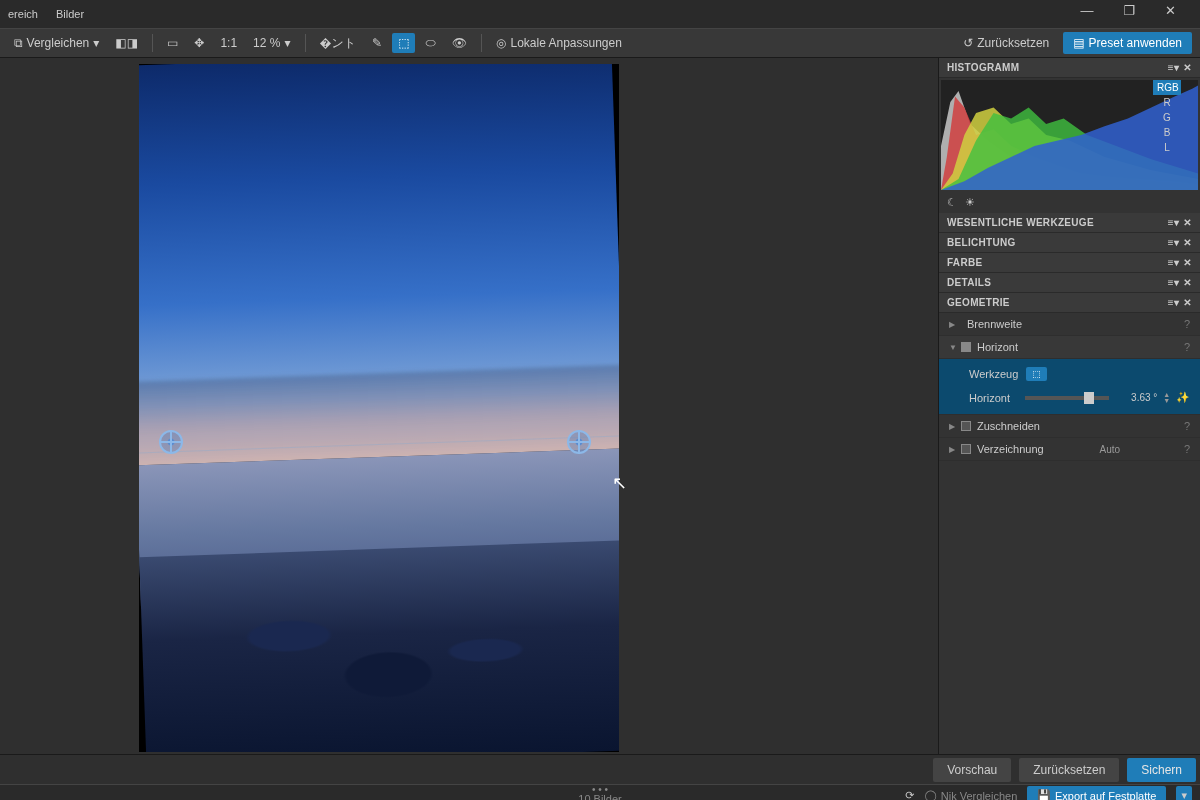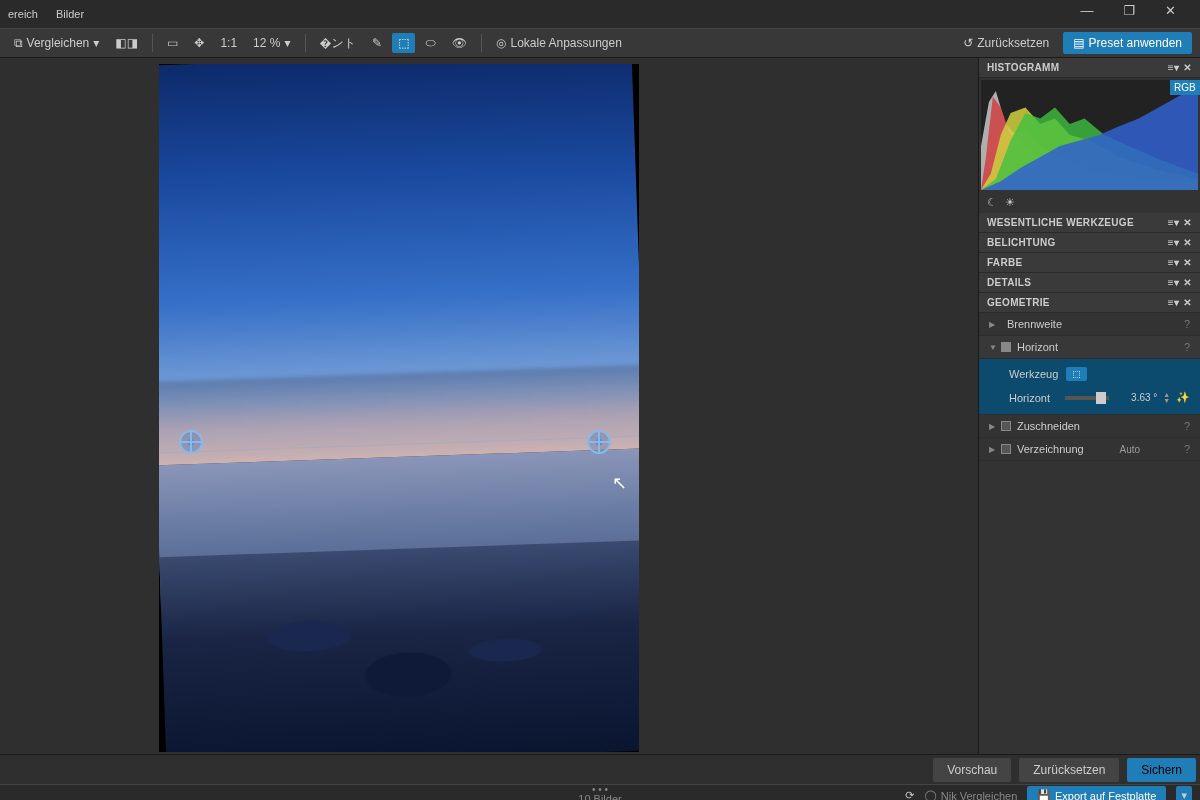--- a/index.html
+++ b/index.html
@@ -28,26 +28,26 @@
 .rocks { position: absolute; bottom: 0; left: 0; right: 0; height: 30%; background: radial-gradient(ellipse at 30% 40%, #1a2850 8%, transparent 9%), radial-gradient(ellipse at 50% 60%, #0f1a38 12%, transparent 13%), radial-gradient(ellipse at 70% 50%, #1a2850 7%, transparent 8%), linear-gradient(to bottom, #3a4a70, #1a2545 40%, #0a1530); }
 .horizon-line { position: absolute; top: 55.2%; left: -5%; right: -5%; height: 1px; background: rgba(150,170,200,0.5); transform: rotate(-2deg); }
 .marker { position: absolute; width: 24px; height: 24px; border: 2px solid #8cb8e8; border-radius: 50%; background: radial-gradient(circle, #5a8cd0 3px, rgba(80,120,180,0.4) 4px); display: flex; align-items: center; justify-content: center; }
 .marker::before, .marker::after { content: ''; position: absolute; background: #8cb8e8; }
 .marker::before { width: 2px; height: 24px; }
 .marker::after { width: 24px; height: 2px; }
 .marker.left { top: calc(55% - 12px); left: 20px; }
 .marker.right { top: calc(55% - 12px); right: 28px; }
 .cursor-ptr { position: absolute; top: 414px; left: 612px; font-size: 18px; color: #fff; pointer-events: none; }
 
-.side { width: 222px; background: #333; border-left: 1px solid #1a1a1a; overflow-y: auto; font-size: 11px; }
+.side { width: 262px; background: #333; border-left: 1px solid #1a1a1a; overflow-y: auto; font-size: 11px; }
 .panel-hdr { background: #3a3a3a; padding: 4px 8px; border-bottom: 1px solid #2a2a2a; display: flex; align-items: center; justify-content: space-between; font-weight: bold; font-size: 10px; letter-spacing: 0.3px; cursor: pointer; }
 .panel-hdr .icons { display: flex; gap: 4px; font-size: 10px; }
 .histogram-box { height: 110px; background: #222; position: relative; margin: 2px; }
 .histo-svg { width: 100%; height: 100%; }
-.histo-tabs { position: absolute; right: 0; top: 0; display: flex; width: 28px; }
+.histo-tabs { position: absolute; right: 17px; top: 0; display: flex; flex-direction: column; width: 28px; }
 .histo-tabs span { padding: 2px 4px; text-align: center; font-size: 10px; cursor: pointer; }
 .histo-tabs span.active { background: #1f7db8; color: #fff; }
 .histo-bottom { padding: 4px 8px; display: flex; gap: 8px; }
 
 .subrow { padding: 5px 10px 5px 28px; display: flex; align-items: center; border-bottom: 1px solid #2e2e2e; cursor: pointer; position: relative; }
 .subrow .tri { position: absolute; left: 10px; font-size: 8px; color: #888; }
 .subrow .chk { position: absolute; left: 22px; width: 10px; height: 10px; border: 1px solid #888; background: #555; }
 .subrow .chk.on { background: #888; }
 .subrow.expanded { background: #383838; }
 .subrow .q { margin-left: auto; color: #777; }
@@ -60,21 +60,21 @@
 .slider { flex: 1; height: 4px; background: #555; position: relative; cursor: pointer; }
 .slider .thumb { position: absolute; top: -4px; width: 10px; height: 12px; background: #ccc; left: 70%; }
 .valbox { width: 42px; text-align: right; font-size: 10px; }
 .stepper { display: flex; flex-direction: column; gap: 0; }
 .stepper span { font-size: 7px; line-height: 6px; cursor: pointer; color: #999; }
 .wand { font-size: 11px; cursor: pointer; }
 .expand-handle { position: absolute; left: -7px; top: 50%; width: 7px; height: 40px; transform: translateY(-50%); background: #3a3a3a; display: flex; align-items: center; justify-content: center; font-size: 8px; cursor: pointer; }
 
 .bottombar { height: 30px; background: #2f2f2f; border-top: 1px solid #1a1a1a; display: flex; align-items: center; justify-content: flex-end; padding: 0 4px; gap: 8px; font-size: 12px; }
 .bbtn { padding: 5px 14px; background: #444; border-radius: 2px; cursor: pointer; }
-.bbtn.primary { background: #1f7db8; color: #000000; }
+.bbtn.primary { background: #1f7db8; color: #e5e5e5; }
 
 .statusbar { height: 22px; background: #2a2a2a; border-top: 1px solid #444; display: flex; align-items: center; font-size: 11px; padding: 0 8px; position: relative; }
 .status-center { position: absolute; left: 50%; transform: translateX(-50%); color: #888; text-align: center; }
 .status-center .dots { font-size: 10px; line-height: 6px; }
 .status-right { margin-left: auto; display: flex; gap: 10px; align-items: center; }
 .export-btn { background: #1f7db8; color: #fff; padding: 3px 10px; border-radius: 2px; cursor: pointer; display: flex; align-items: center; gap: 4px; }
 .nik { color: #888; display: flex; align-items: center; gap: 4px; cursor: pointer; }
 </style>
 </head>
 <body>

